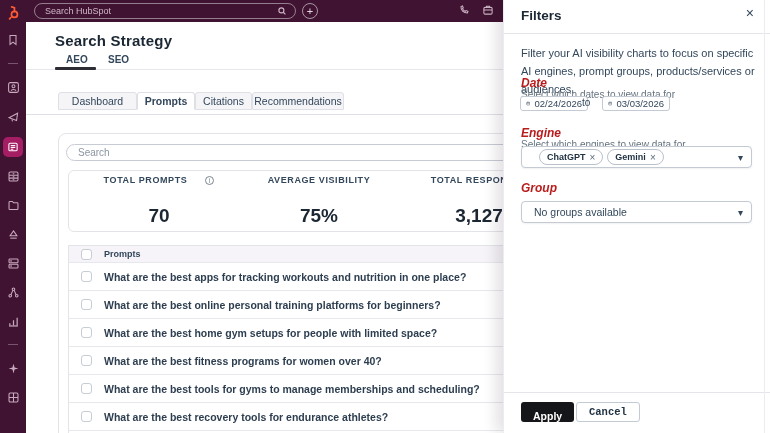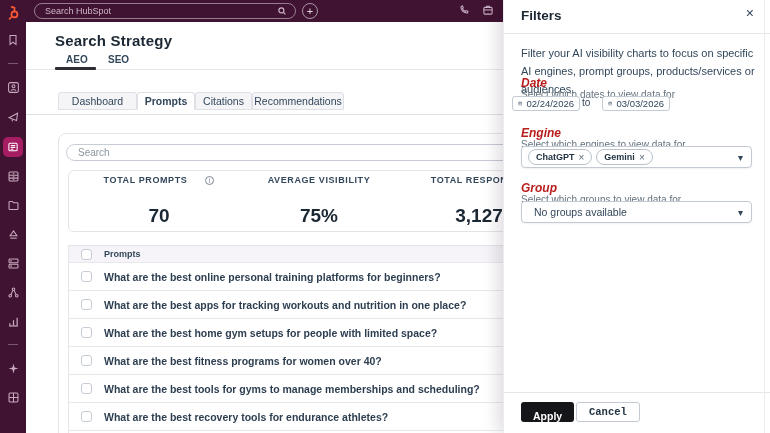--- a/index.html
+++ b/index.html
@@ -88,21 +88,21 @@
 
   .sec-label{position:absolute;left:17px;font-size:12px;font-weight:bold;color:#b91c1c;font-style:italic;}
   .sec-helper{position:absolute;left:17px;font-size:10px;color:#65737f;}
 
   .date-box{position:absolute;width:68px;height:15px;border:1px solid #c3cad3;border-radius:3px;background:#fff;
             display:flex;align-items:center;gap:4px;padding:0 5px;font-size:9.5px;color:#33475b;cursor:pointer;}
   #date-to{position:absolute;left:78px;top:97px;font-size:10px;color:#33475b;}
 
   .select{position:absolute;left:17px;width:231px;height:22px;border:1px solid #c3cad3;border-radius:4px;
           background:#fff;box-shadow:0 1px 2px rgba(0,0,0,.06);display:flex;align-items:center;
-          padding:0 22px 0 6px;cursor:pointer;}
+          padding:0 22px 0 17px;cursor:pointer;}
   .caret{position:absolute;right:8px;top:50%;transform:translateY(-50%);font-size:10px;color:#33475b;}
   .chip{display:inline-flex;align-items:center;gap:4px;border:1px solid #b9c1cb;border-radius:9px;
         padding:1.5px 7px;font-size:9px;font-weight:bold;color:#213343;margin-right:4px;background:#fff;}
   .chip .x{font-weight:normal;font-size:10px;color:#5a6b7b;cursor:pointer;}
   #group-select{font-size:10.5px;color:#33475b;padding-left:12px;}
 
   #panel-footer-rule{position:absolute;left:0;top:392px;width:267px;height:1px;background:#e6e6ea;}
   #apply-btn{position:absolute;left:17px;top:402px;height:20px;padding:8px 12px;background:#15161a;color:#fff;
              border:none;border-radius:3px;font-size:10.5px;font-weight:bold;cursor:pointer;
              font-family:"Liberation Sans",sans-serif;}
@@ -273,30 +273,30 @@
           </div>
         <div class="cell-prompt">Prompts</div>
         <div class="cell-vis">Visibility</div>
         <div class="cell-rest"></div>
       </div>
 
       <div class="trow">
         <div class="cell-cb">
             <div class="cbox"></div>
           </div>
+        <div class="cell-prompt">What are the best apps for tracking workouts and nutrition in one place?</div>
+        <div class="cell-vis">88%</div>
+        <div class="cell-rest"></div>
+      </div>
+      <div class="trow">
+        <div class="cell-cb">
+            <div class="cbox"></div>
+          </div>
         <div class="cell-prompt">What are the best online personal training platforms for beginners?</div>
         <div class="cell-vis">78%</div>
-        <div class="cell-rest"></div>
-      </div>
-      <div class="trow">
-        <div class="cell-cb">
-            <div class="cbox"></div>
-          </div>
-        <div class="cell-prompt">What are the best apps for tracking workouts and nutrition in one place?</div>
-        <div class="cell-vis">88%</div>
         <div class="cell-rest"></div>
       </div>
       <div class="trow">
         <div class="cell-cb">
             <div class="cbox"></div>
           </div>
         <div class="cell-prompt">What are the best home gym setups for people with limited space?</div>
         <div class="cell-vis">72%</div>
         <div class="cell-rest"></div>
       </div>
@@ -329,21 +329,21 @@
   </div>
 
   <div id="panel">
     <div id="panel-title">Filters</div>
     <div id="panel-close">×</div>
     <div id="panel-divider"></div>
     <div id="panel-desc">Filter your AI visibility charts to focus on specific AI engines, prompt groups, products/services or audiences.</div>
 
     <div class="sec-label" style="top:76px;">Date</div>
     <div class="sec-helper" style="top:89px;">Select which dates to view data for</div>
-    <div class="date-box" style="left:8px;top:96px;">
+    <div class="date-box" style="left:16px;top:96px;">
       <svg width="9" height="9" viewBox="0 0 16 16" fill="none" stroke="#33475b" stroke-width="1.6">
           <rect x="2.5" y="3.5" width="11" height="10" rx="1.5"></rect>
           <path d="M5.5 2v3M10.5 2v3M2.5 7h11"></path>
         </svg>
       <span>02/24/2026</span>
     </div>
     <div id="date-to">to</div>
     <div class="date-box" style="left:98px;top:96px;">
       <svg width="9" height="9" viewBox="0 0 16 16" fill="none" stroke="#33475b" stroke-width="1.6">
           <rect x="2.5" y="3.5" width="11" height="10" rx="1.5"></rect>
@@ -360,21 +360,20 @@
         <span class="x">×</span>
       </span>
       <span class="chip">
         <span>Gemini</span>
         <span class="x">×</span>
       </span>
       <span class="caret">▾</span>
     </div>
 
     <div class="sec-label" style="top:181px;">Group</div>
-    <div class="sec-helper" style="top:194px;">Select which groups to view data for</div>
     <div class="select" id="group-select" style="top:201px;">
       <span>No groups available</span>
       <span class="caret">▾</span>
     </div>
 
     <div id="panel-footer-rule"></div>
     <button id="apply-btn">Apply</button>
     <button id="cancel-btn">Cancel</button>
     <div id="panel-right-gutter"></div>
   </div>

